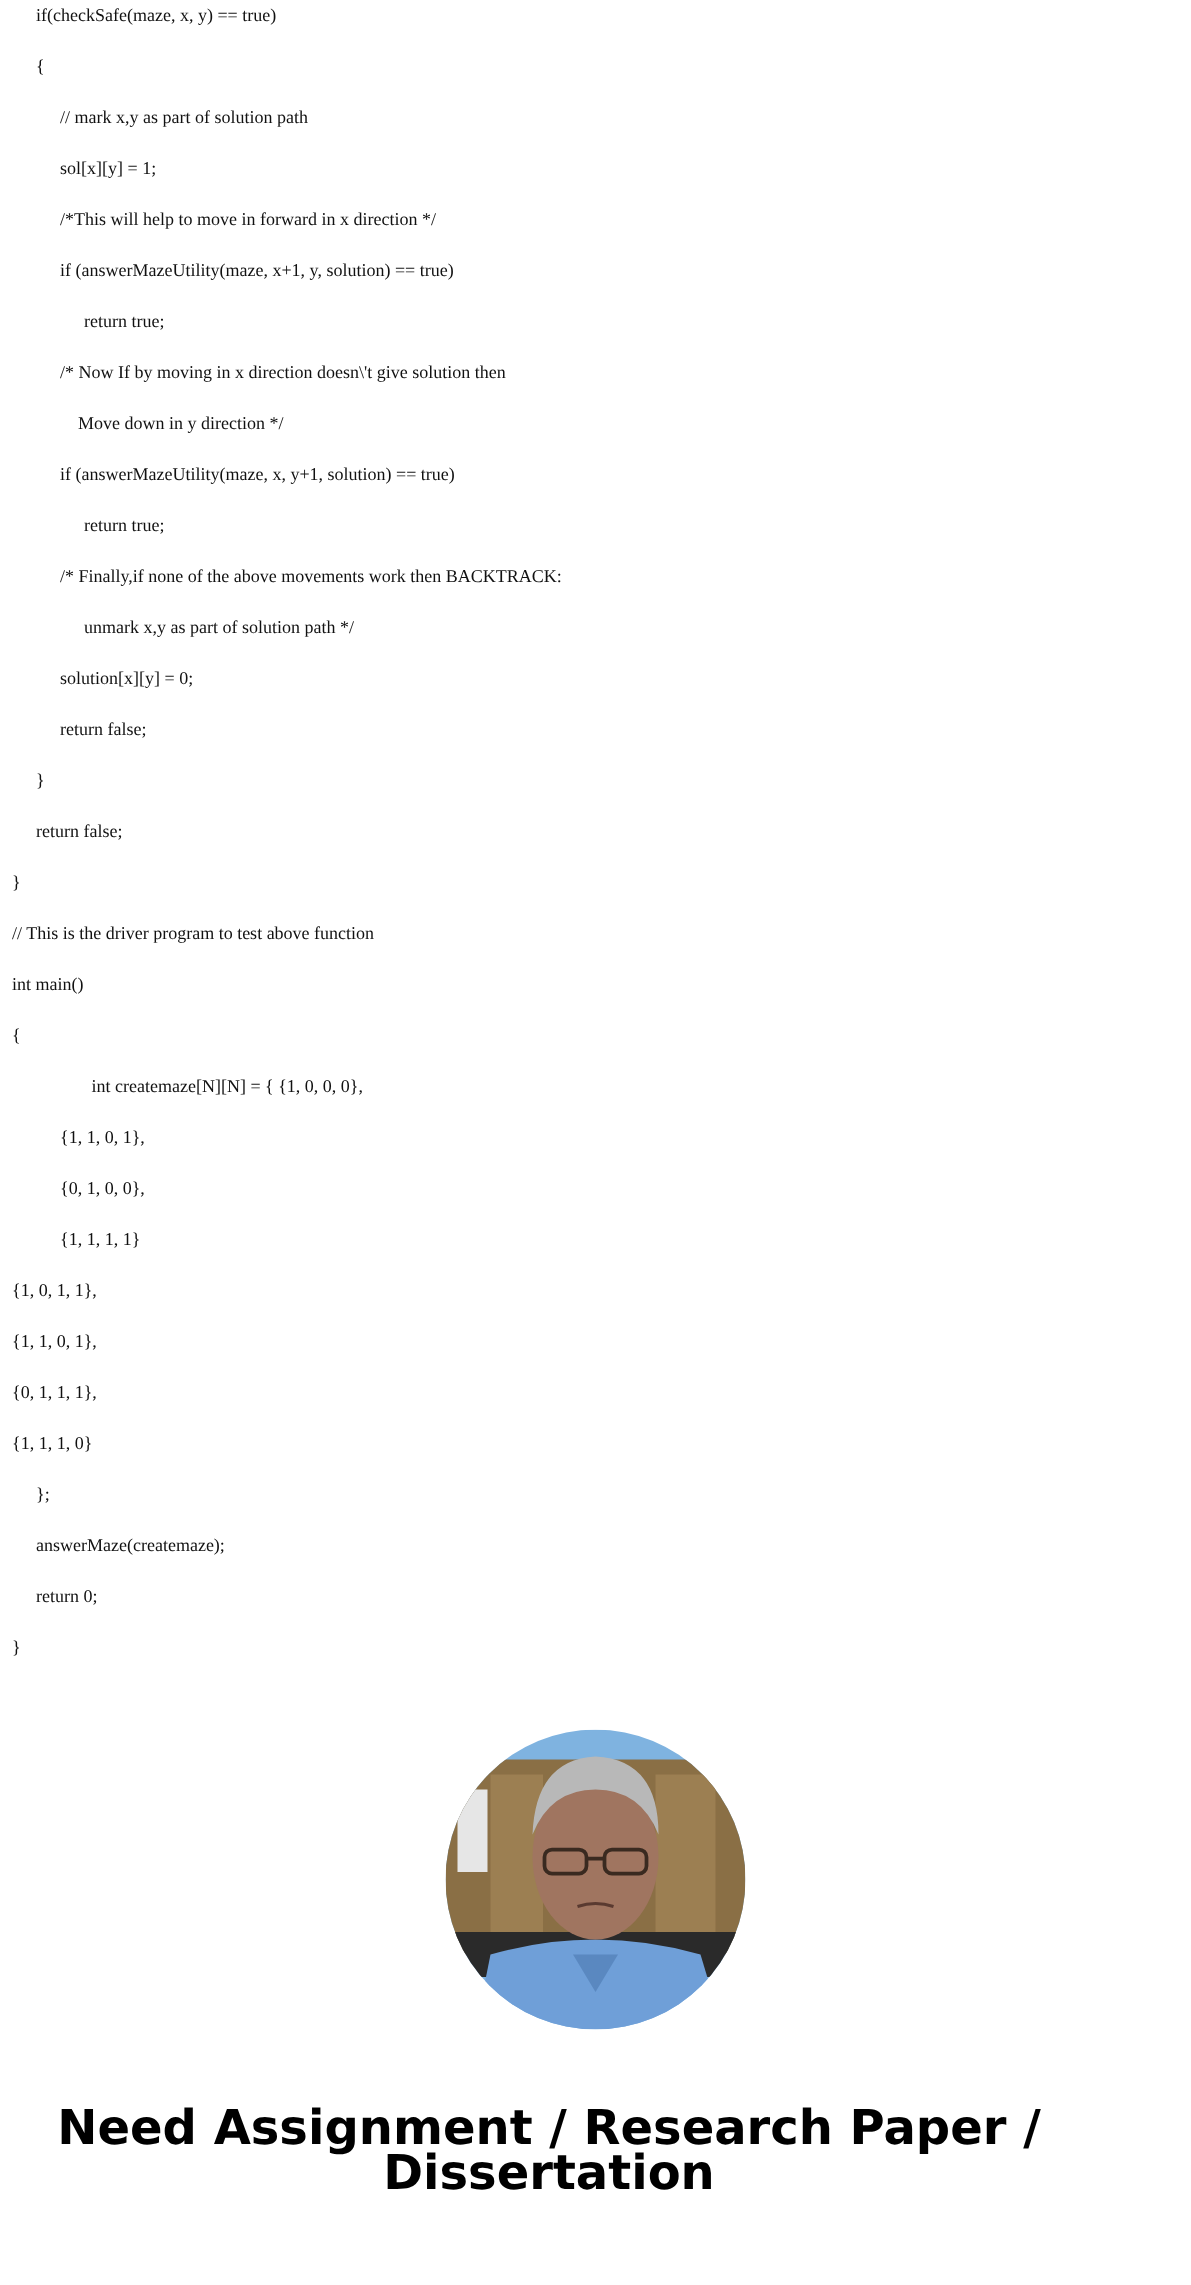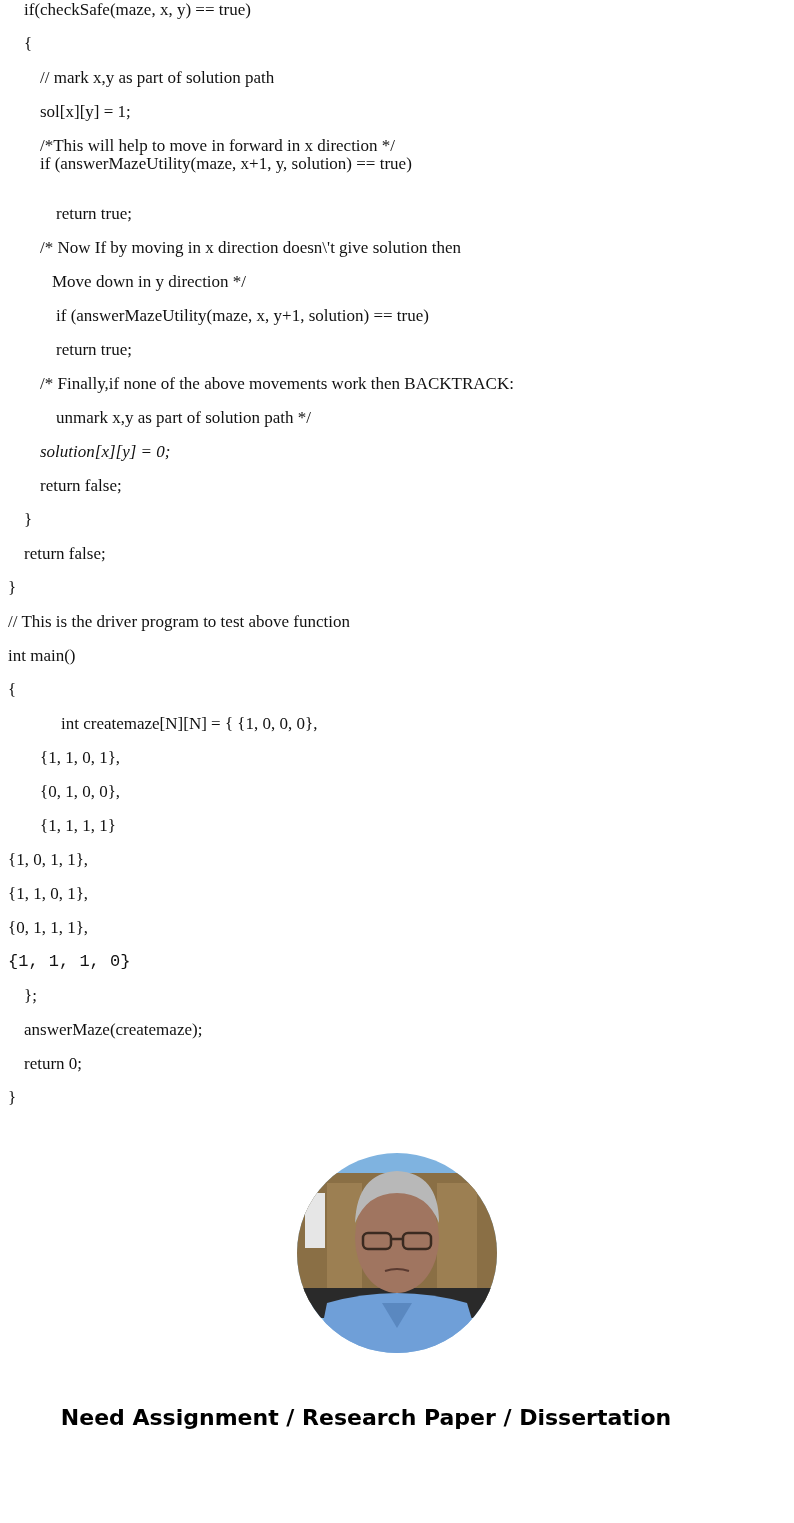--- a/index.html
+++ b/index.html
@@ -16,21 +16,21 @@
   }
   .code {
     position: absolute;
     left: 0;
     top: 0;
     width: 794px;
   }
   .line {
     position: absolute;
     font-family: "Liberation Serif", serif;
-    font-size: 17px;
+    font-size: 12px;
     line-height: 20px;
     white-space: pre;
     color: #111111;
   }
   .avatar {
     position: absolute;
     left: 297px;
     top: 1153px;
     width: 200px;
     height: 200px;
@@ -39,59 +39,59 @@
   }
   .avatar svg { display: block; }
   .promo {
     position: absolute;
     left: 0;
     top: 1403px;
     width: 732px;
     text-align: center;
     font-family: "DejaVu Sans", sans-serif;
     font-weight: bold;
-    font-size: 22px;
+    font-size: 32px;
     line-height: 30px;
     color: #000000;
   }
   .promo div { display: block; }
 </style>
 </head>
 <body>
 
 <div class="code" id="code">
     <div class="line" style="left: 24px; top: 0px;">if(checkSafe(maze, x, y) == true)</div>
     <div class="line" style="left: 24px; top: 34px;">{</div>
     <div class="line" style="left: 40px; top: 68px;">// mark x,y as part of solution path</div>
     <div class="line" style="left: 40px; top: 102px;">sol[x][y] = 1;</div>
     <div class="line" style="left: 40px; top: 136px;">/*This will help to move in forward in x direction */</div>
-    <div class="line" style="left: 40px; top: 154px;">if (answerMazeUtility(maze, x+1, y, solution) == true)</div>
+    <div class="line" style="left: 40px; top: 170px;">if (answerMazeUtility(maze, x+1, y, solution) == true)</div>
     <div class="line" style="left: 56px; top: 204px;">return true;</div>
     <div class="line" style="left: 40px; top: 238px;">/* Now If by moving in x direction doesn\'t give solution then</div>
     <div class="line" style="left: 52px; top: 272px;">Move down in y direction */</div>
-    <div class="line" style="left: 40px; top: 306px; margin-left: 16px;">if (answerMazeUtility(maze, x, y+1, solution) == true)</div>
+    <div class="line" style="left: 40px; top: 306px;">if (answerMazeUtility(maze, x, y+1, solution) == true)</div>
     <div class="line" style="left: 56px; top: 340px;">return true;</div>
     <div class="line" style="left: 40px; top: 374px;">/* Finally,if none of the above movements work then BACKTRACK:</div>
     <div class="line" style="left: 56px; top: 408px;">unmark x,y as part of solution path */</div>
-    <div class="line" style="left: 40px; top: 442px; font-style: italic;">solution[x][y] = 0;</div>
+    <div class="line" style="left: 40px; top: 442px;">solution[x][y] = 0;</div>
     <div class="line" style="left: 40px; top: 476px;">return false;</div>
     <div class="line" style="left: 24px; top: 510px;">}</div>
     <div class="line" style="left: 24px; top: 544px;">return false;</div>
     <div class="line" style="left: 8px; top: 578px;">}</div>
     <div class="line" style="left: 8px; top: 612px;">// This is the driver program to test above function</div>
     <div class="line" style="left: 8px; top: 646px; text-align: center;">int main()</div>
     <div class="line" style="left: 8px; top: 680px;">{</div>
     <div class="line" style="left: 24px; top: 714px; margin-left: 37px;">int createmaze[N][N] = { {1, 0, 0, 0},</div>
     <div class="line" style="left: 40px; top: 748px;">{1, 1, 0, 1},</div>
     <div class="line" style="left: 40px; top: 782px;">{0, 1, 0, 0},</div>
     <div class="line" style="left: 40px; top: 816px;">{1, 1, 1, 1}</div>
     <div class="line" style="left: 8px; top: 850px;">{1, 0, 1, 1},</div>
     <div class="line" style="left: 8px; top: 884px;">{1, 1, 0, 1},</div>
     <div class="line" style="left: 8px; top: 918px;">{0, 1, 1, 1},</div>
-    <div class="line" style="left: 8px; top: 952px; font-family: Liberation Mono, monospace;">{1, 1, 1, 0}</div>
+    <div class="line" style="left: 8px; top: 952px;">{1, 1, 1, 0}</div>
     <div class="line" style="left: 24px; top: 986px;">};</div>
     <div class="line" style="left: 24px; top: 1020px;">answerMaze(createmaze);</div>
     <div class="line" style="left: 24px; top: 1054px;">return 0;</div>
     <div class="line" style="left: 8px; top: 1088px;">}</div>
   </div>
 
 <div class="avatar">
   <svg width="200" height="200" viewBox="0 0 200 200">
     <rect x="0" y="0" width="200" height="200" fill="#7fb3e0"></rect>
     <rect x="0" y="20" width="200" height="130" fill="#8a6f45"></rect>

